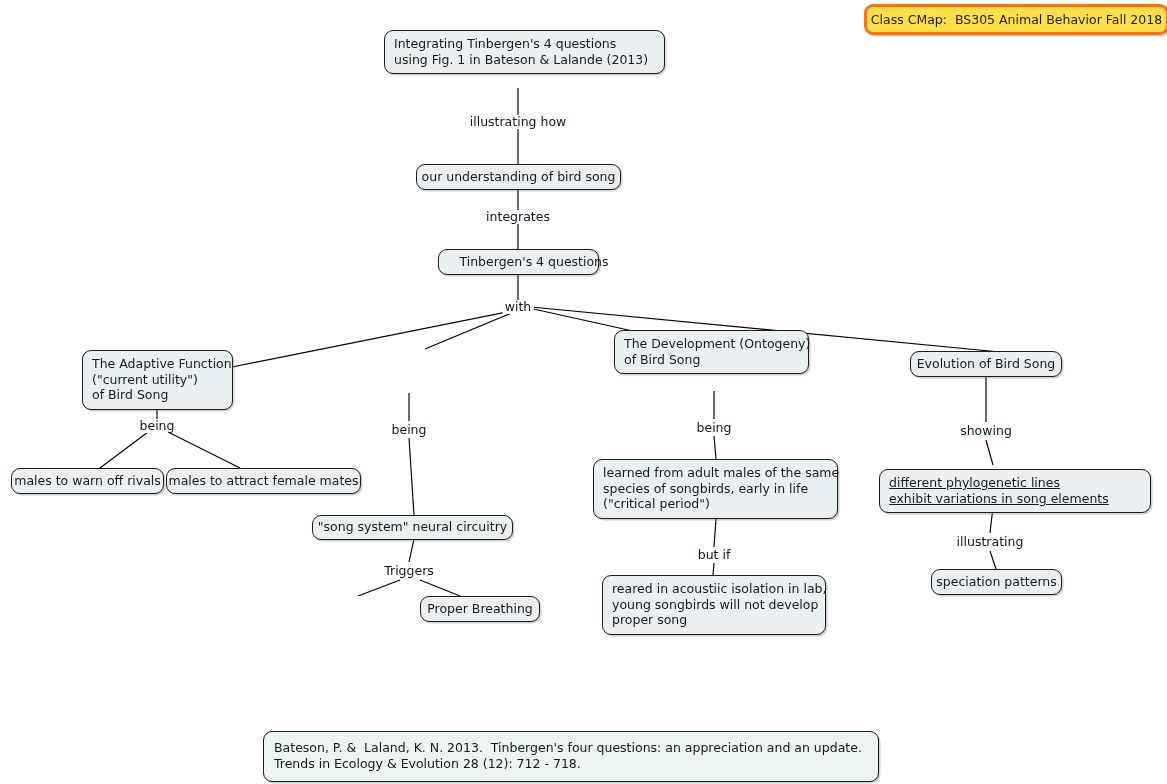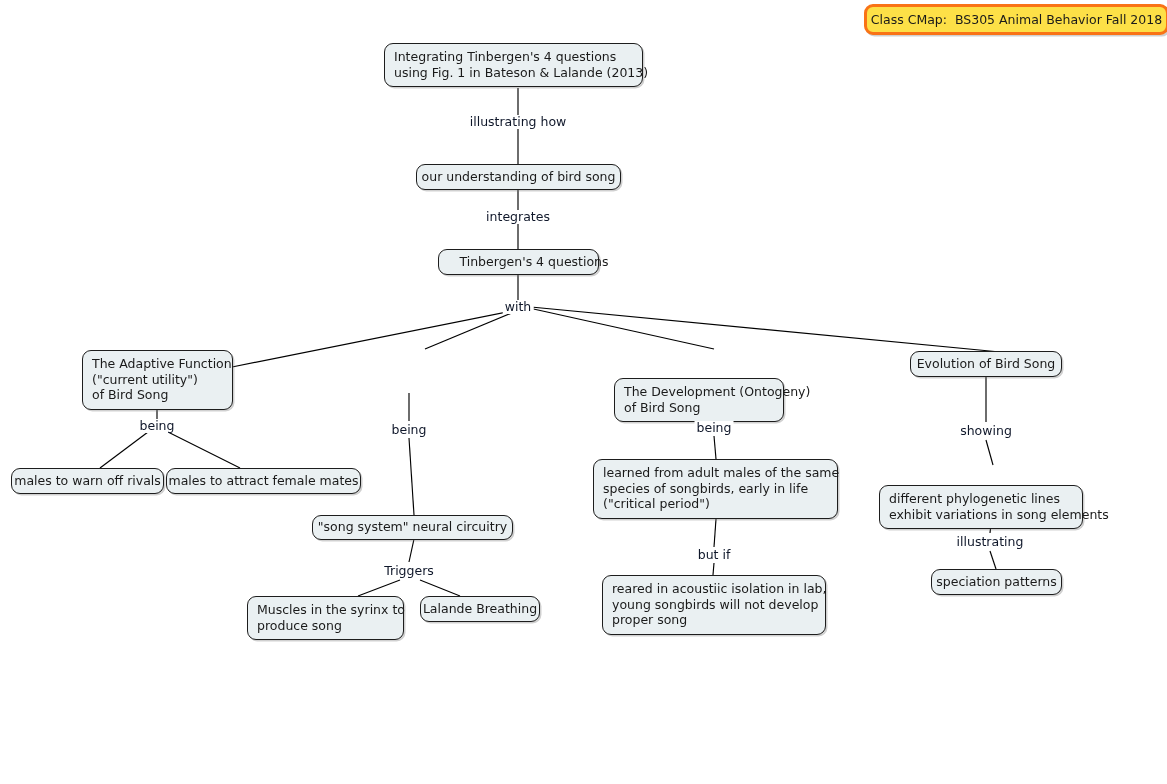--- a/index.html
+++ b/index.html
@@ -125,57 +125,55 @@
       <line x1="986" y1="376" x2="986" y2="422"></line>
       <line x1="986" y1="440" x2="993" y2="465"></line>
 
       <line x1="993" y1="507" x2="990" y2="533"></line>
       <line x1="990" y1="551" x2="996" y2="569"></line>
     </g>
   </svg>
 
   <div id="class-tag">Class CMap:  BS305 Animal Behavior Fall 2018</div>
 
-  <div class="node" style="left:384px; top:43px; width:259px;">Integrating Tinbergen's 4 questions
+  <div class="node" style="left:384px; top:30px; width:281px;">Integrating Tinbergen's 4 questions
 using Fig. 1 in Bateson &amp; Lalande (2013)</div>
 
   <div class="node center" style="left:416px; top:164px; width:205px; height:26px;">our understanding of bird song</div>
 
   <div class="node center" style="left:438px; top:249px; width:161px; height:26px;padding-left:40px;">Tinbergen's 4 questions</div>
 
   <div class="node" style="left:82px; top:350px; width:151px;">The Adaptive Function
 ("current utility")
 of Bird Song</div>
 
 
-  <div class="node" style="left:614px; top:330px; width:170px;margin-top:48px;">The Development (Ontogeny)
+  <div class="node" style="left:614px; top:330px; width:195px;">The Development (Ontogeny)
 of Bird Song</div>
 
   <div class="node center" style="left:910px; top:351px; width:152px; height:26px;">Evolution of Bird Song</div>
 
   <div class="node center" style="left:4px; top:468px; width:153px; height:26px;margin-left:7px;">males to warn off rivals</div>
 
   <div class="node center" style="left:166px; top:468px; width:195px; height:26px;">males to attract female mates</div>
 
   <div class="node center" style="left:312px; top:515px; width:201px; height:25px;">"song system" neural circuitry</div>
 
-  <div class="node" style="left:247px; top:596px; width:157px;">Muscles in the syrinx to
-produce song</div>
 
-  <div class="node center" style="left:420px; top:596px; width:120px; height:26px;">Lalande Breathing</div>
+  <div class="node center" style="left:420px; top:596px; width:120px; height:26px;">Proper Breathing</div>
 
   <div class="node" style="left:593px; top:459px; width:245px;">learned from adult males of the same
 species of songbirds, early in life
 ("critical period")</div>
 
   <div class="node" style="left:602px; top:575px; width:224px;">reared in acoustiic isolation in lab,
 young songbirds will not develop
 proper song</div>
 
-  <div class="node" style="left:879px; top:485px; width:204px;">different phylogenetic lines
+  <div class="node" style="left:879px; top:469px; width:272px;text-decoration:underline;">different phylogenetic lines
 exhibit variations in song elements</div>
 
   <div class="node center" style="left:931px; top:569px; width:131px; height:26px;">speciation patterns</div>
 
   <div class="linklabel" style="left:518px; top:115px;">illustrating how</div>
 
   <div class="linklabel" style="left:518px; top:210px;">integrates</div>
 
   <div class="linklabel" style="left:518px; top:300px;">with</div>
 
@@ -186,14 +184,16 @@
   <div class="linklabel" style="left:714px; top:421px;">being</div>
 
   <div class="linklabel" style="left:986px; top:424px;">showing</div>
 
   <div class="linklabel" style="left:409px; top:564px;">Triggers</div>
 
   <div class="linklabel" style="left:714px; top:548px;">but if</div>
 
   <div class="linklabel" style="left:990px; top:535px;">illustrating</div>
 
+  <div id="citation">Bateson, P. &amp;  Laland, K. N. 2013.  Tinbergen's four questions: an appreciation and an update.
+Trends in Ecology &amp; Evolution 28 (12): 712 - 718.</div>
 
 </div>
 
 </body></html>

